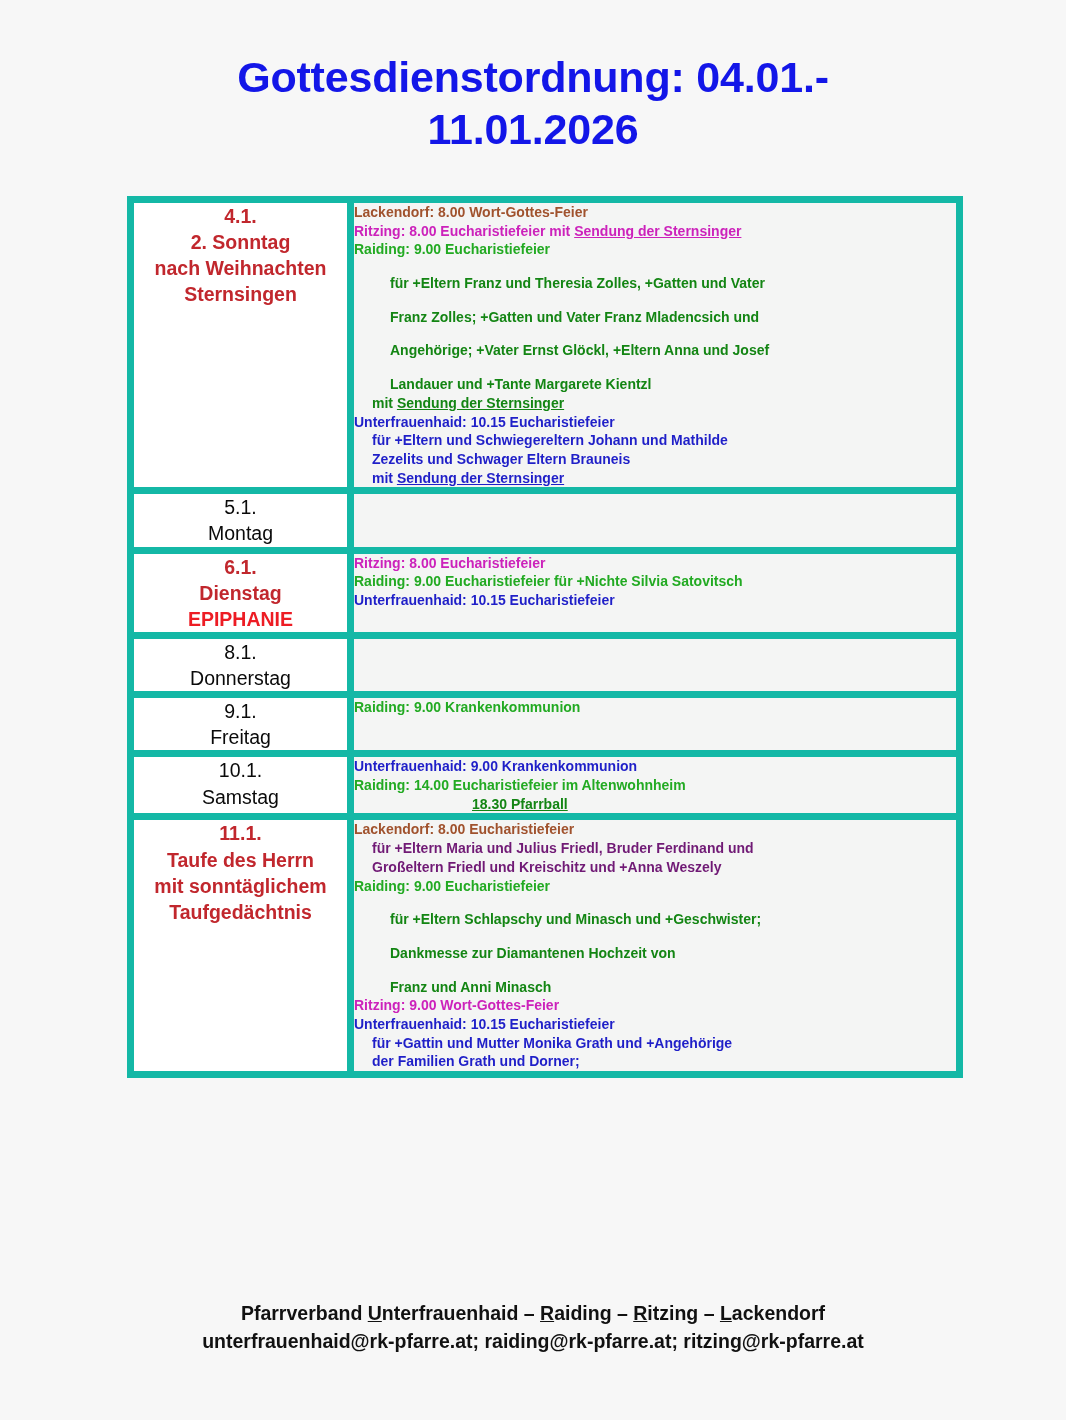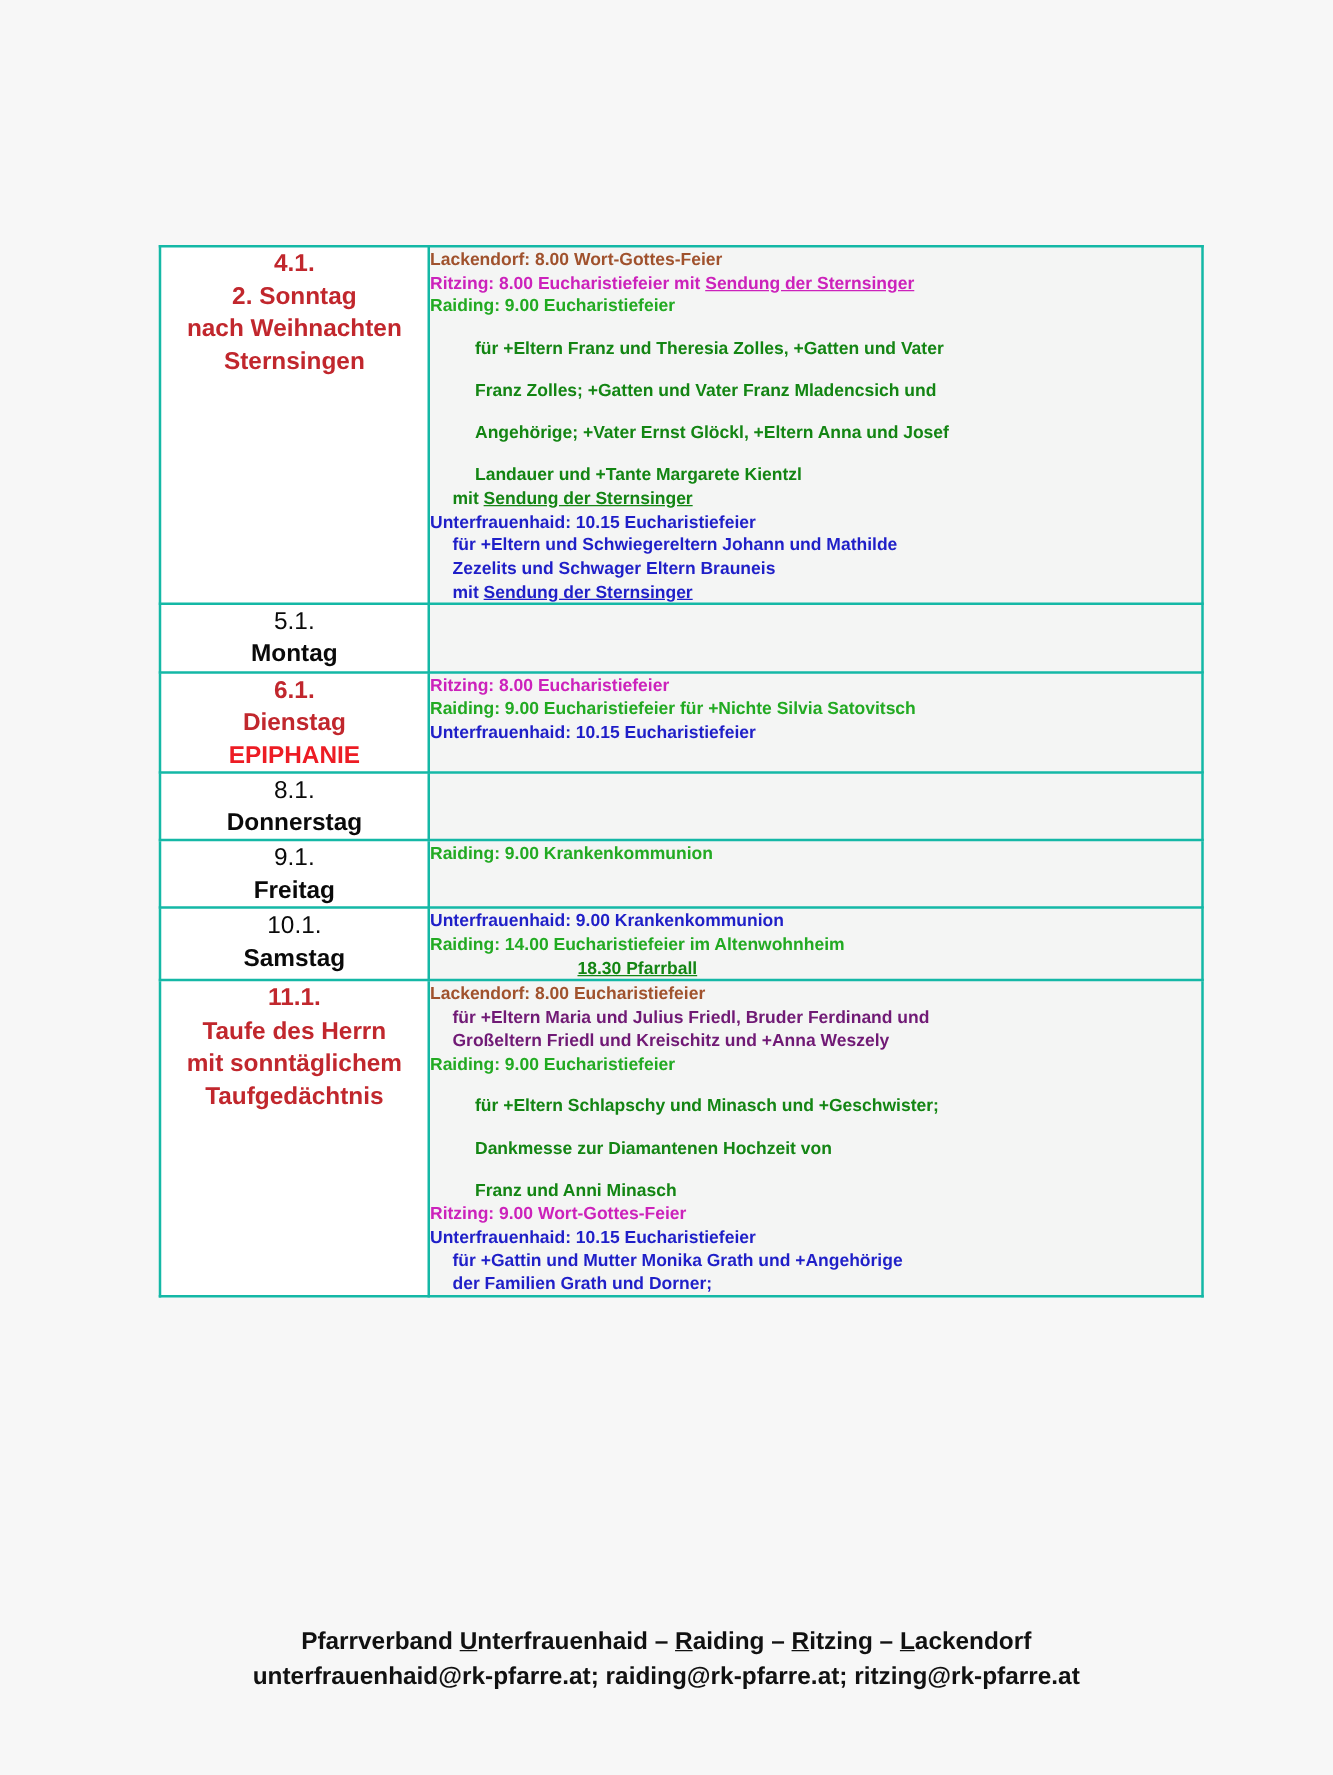--- a/index.html
+++ b/index.html
@@ -35,21 +35,21 @@
   }
   table.schedule {
     position: absolute;
     left: 127px;
     top: 196px;
     width: 836px;
     border-collapse: collapse;
     table-layout: fixed;
   }
   table.schedule td {
-    border: 2px solid #14b8a6;
+    border: 7px solid #14b8a6;
     vertical-align: top;
     padding: 0;
   }
   td.datecell {
     width: 213px;
     background: #ffffff;
     text-align: center;
     padding: 6px 4px 8px 4px;
   }
   td.contentcell {
@@ -68,21 +68,21 @@
   .dline.epi {
     color: #ed1c24;
     font-weight: bold;
   }
   .dline.wk-date {
     color: #0a0a0a;
     font-weight: normal;
   }
   .dline.wk-day {
     color: #0a0a0a;
-    font-weight: bold;
+    font-weight: normal;
   }
   .dline.u {
   }
   .cline {
     font-size: 14px;
     line-height: 1.335;
     font-weight: bold;
     white-space: nowrap;
   }
   .c-lackendorf { color: #a0522d; }
@@ -107,20 +107,24 @@
     font-weight: bold;
     line-height: 1.42;
   }
   .footer div { white-space: nowrap; }
 </style>
 </head>
 <body>
 
 <div class="page">
 
+  <div class="title">
+    <div>Gottesdienstordnung: 04.01.-</div>
+    <div>11.01.2026</div>
+  </div>
 
   <table class="schedule">
     <tbody id="schedule-body">
         <tr>
           <td class="datecell">
             <div class="dline sun">4.1.</div>
             <div class="dline sun">2. Sonntag</div>
             <div class="dline sun">nach Weihnachten</div>
             <div class="dline sun u">Sternsingen</div>
           </td>

